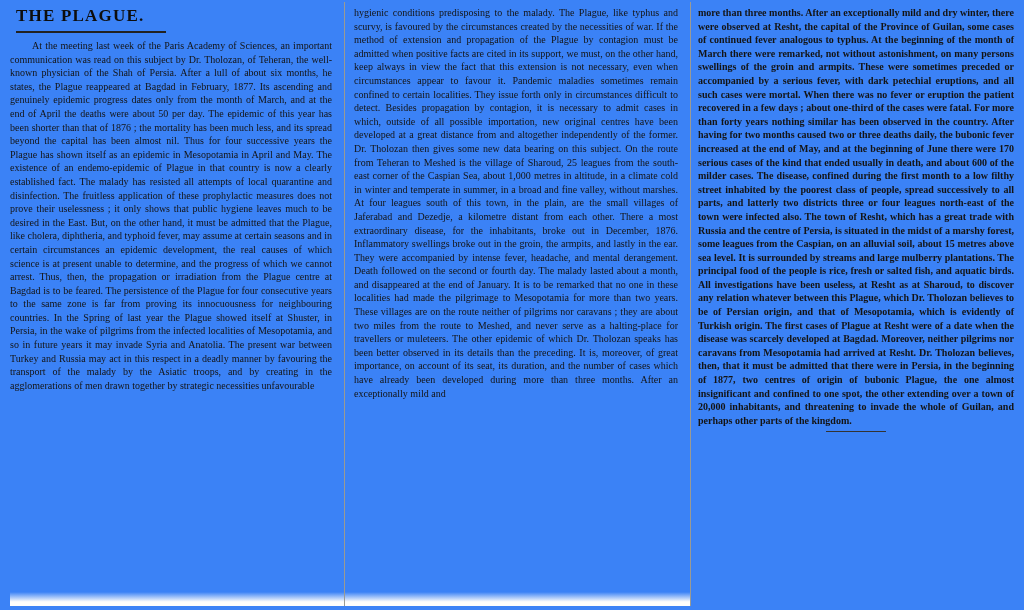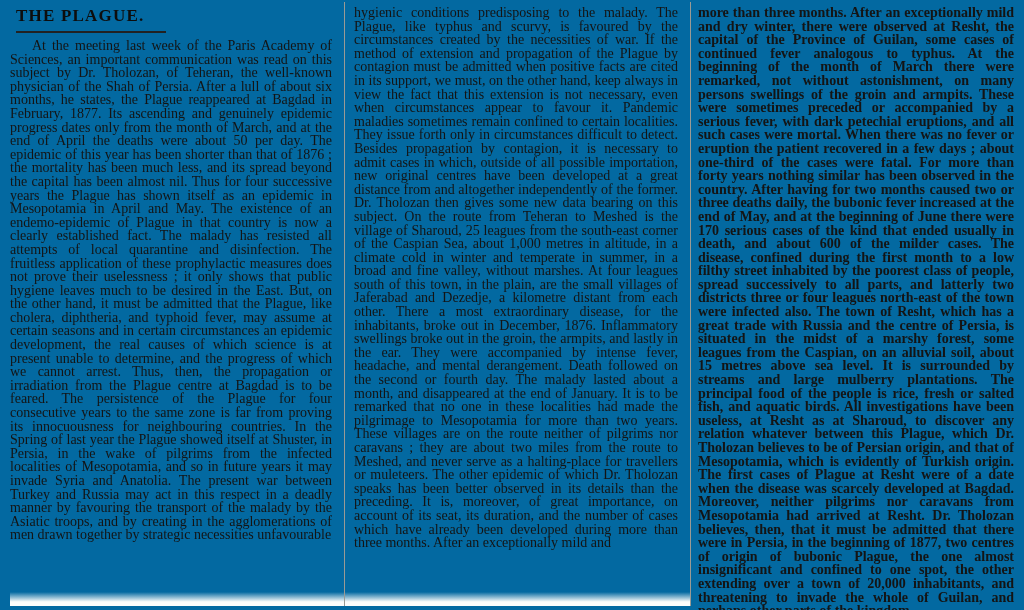--- a/index.html
+++ b/index.html
@@ -13,21 +13,21 @@
     overflow: hidden;
     font-family: "Liberation Serif", serif;
     color: #111111;
   }
   .page {
     position: relative;
     width: 1024px;
     height: 610px;
     box-sizing: border-box;
     padding: 6px 10px 4px 10px;
-    background: #0369a1;
+    background: #3b82f6;
   }
   .columns {
     display: flex;
     flex-direction: row;
     align-items: flex-start;
     height: 100%;
     gap: 0;
   }
   .col {
     box-sizing: border-box;
@@ -57,21 +57,21 @@
     margin: 0 0 3px 6px;
     padding-bottom: 2px;
     color: #0d0d0d;
   }
   .headline-underline {
     border-bottom: 2px solid #222;
     width: 150px;
     margin: 0 0 6px 6px;
   }
   .body-text {
-    font-size: 14px;
+    font-size: 10px;
     line-height: 13.6px;
     text-align: justify;
     text-justify: inter-word;
     hyphens: manual;
     color: #141414;
   }
   .body-text p {
     margin: 0;
     text-indent: 22px;
   }

